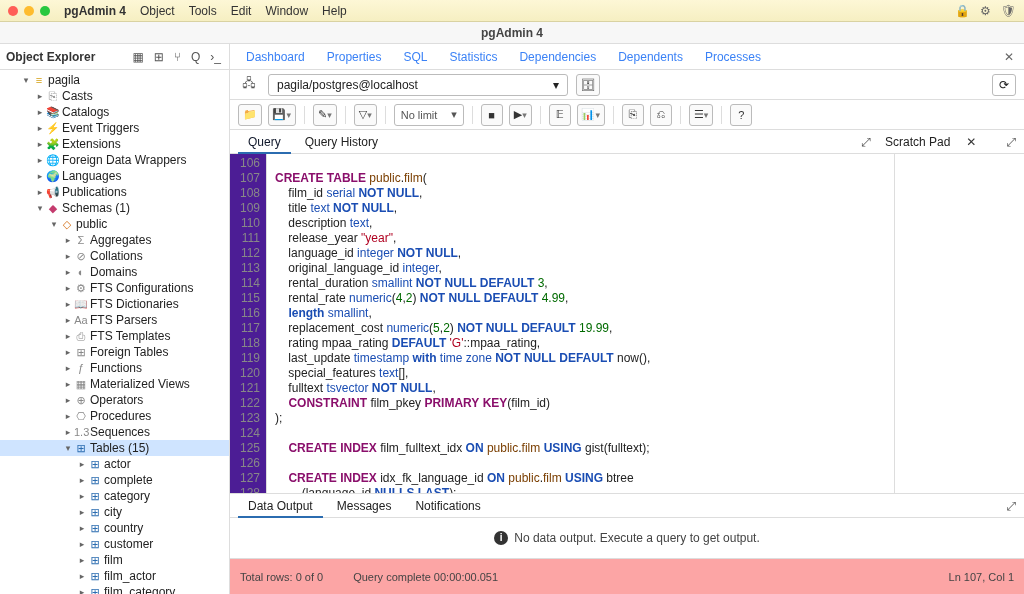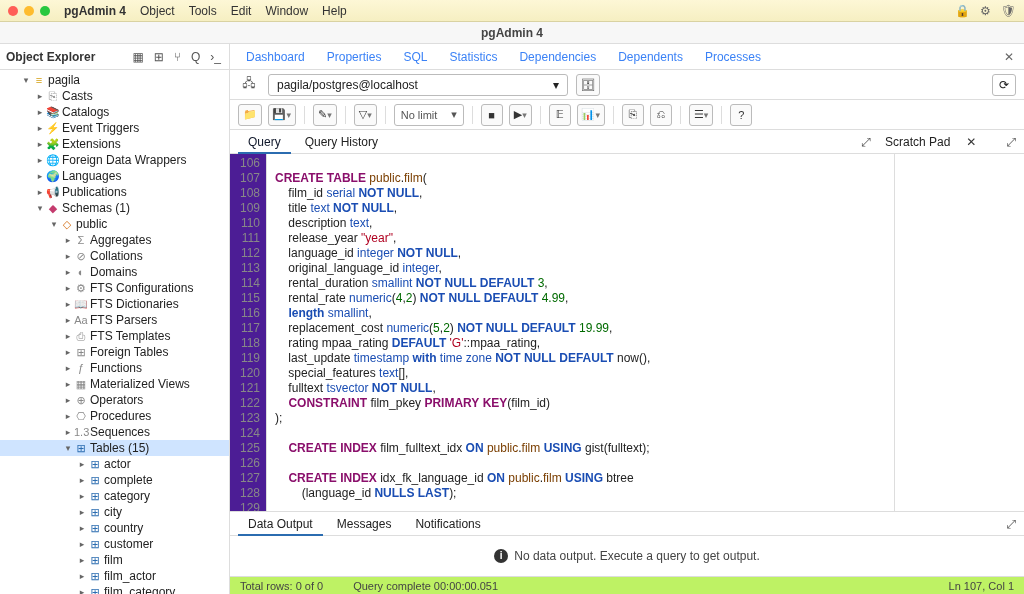--- a/index.html
+++ b/index.html
@@ -74,21 +74,21 @@
 .scratch{width:130px; border-left:1px solid #ddd;}
 
 .output-area{border-top:1px solid #ddd;}
 .otabs{height:24px; display:flex; align-items:center; border-bottom:1px solid #ddd; padding:0 8px; gap:4px; font-size:12px;}
 .otab{padding:0 10px; height:24px; line-height:24px; cursor:pointer; border-bottom:2px solid transparent;}
 .otab.active{border-bottom:2px solid #2b6cb0;}
 .otab-exp{margin-left:auto; cursor:pointer; color:#555;}
 .odata{height:40px; display:flex; align-items:center; justify-content:center; color:#444; font-size:12px; gap:6px;}
 .info-ico{display:inline-block; width:14px; height:14px; border-radius:50%; background:#333; color:#fff; text-align:center; line-height:14px; font-size:10px; font-weight:700;}
 
-.status{height:18px; border-top:1px solid #ddd; background:#bef264; display:flex; align-items:center; padding:0 10px; font-size:11px; color:#444;}
+.status{height:36px; border-top:1px solid #ddd; background:#fca5a5; display:flex; align-items:center; padding:0 10px; font-size:11px; color:#444;}
 .status .r{margin-left:auto;}
 </style>
 </head>
 <body>
 
 <div class="mac-titlebar">
   <div class="traffic">
     <span class="tl-red"></span>
     <span class="tl-yel"></span>
     <span class="tl-grn"></span>

